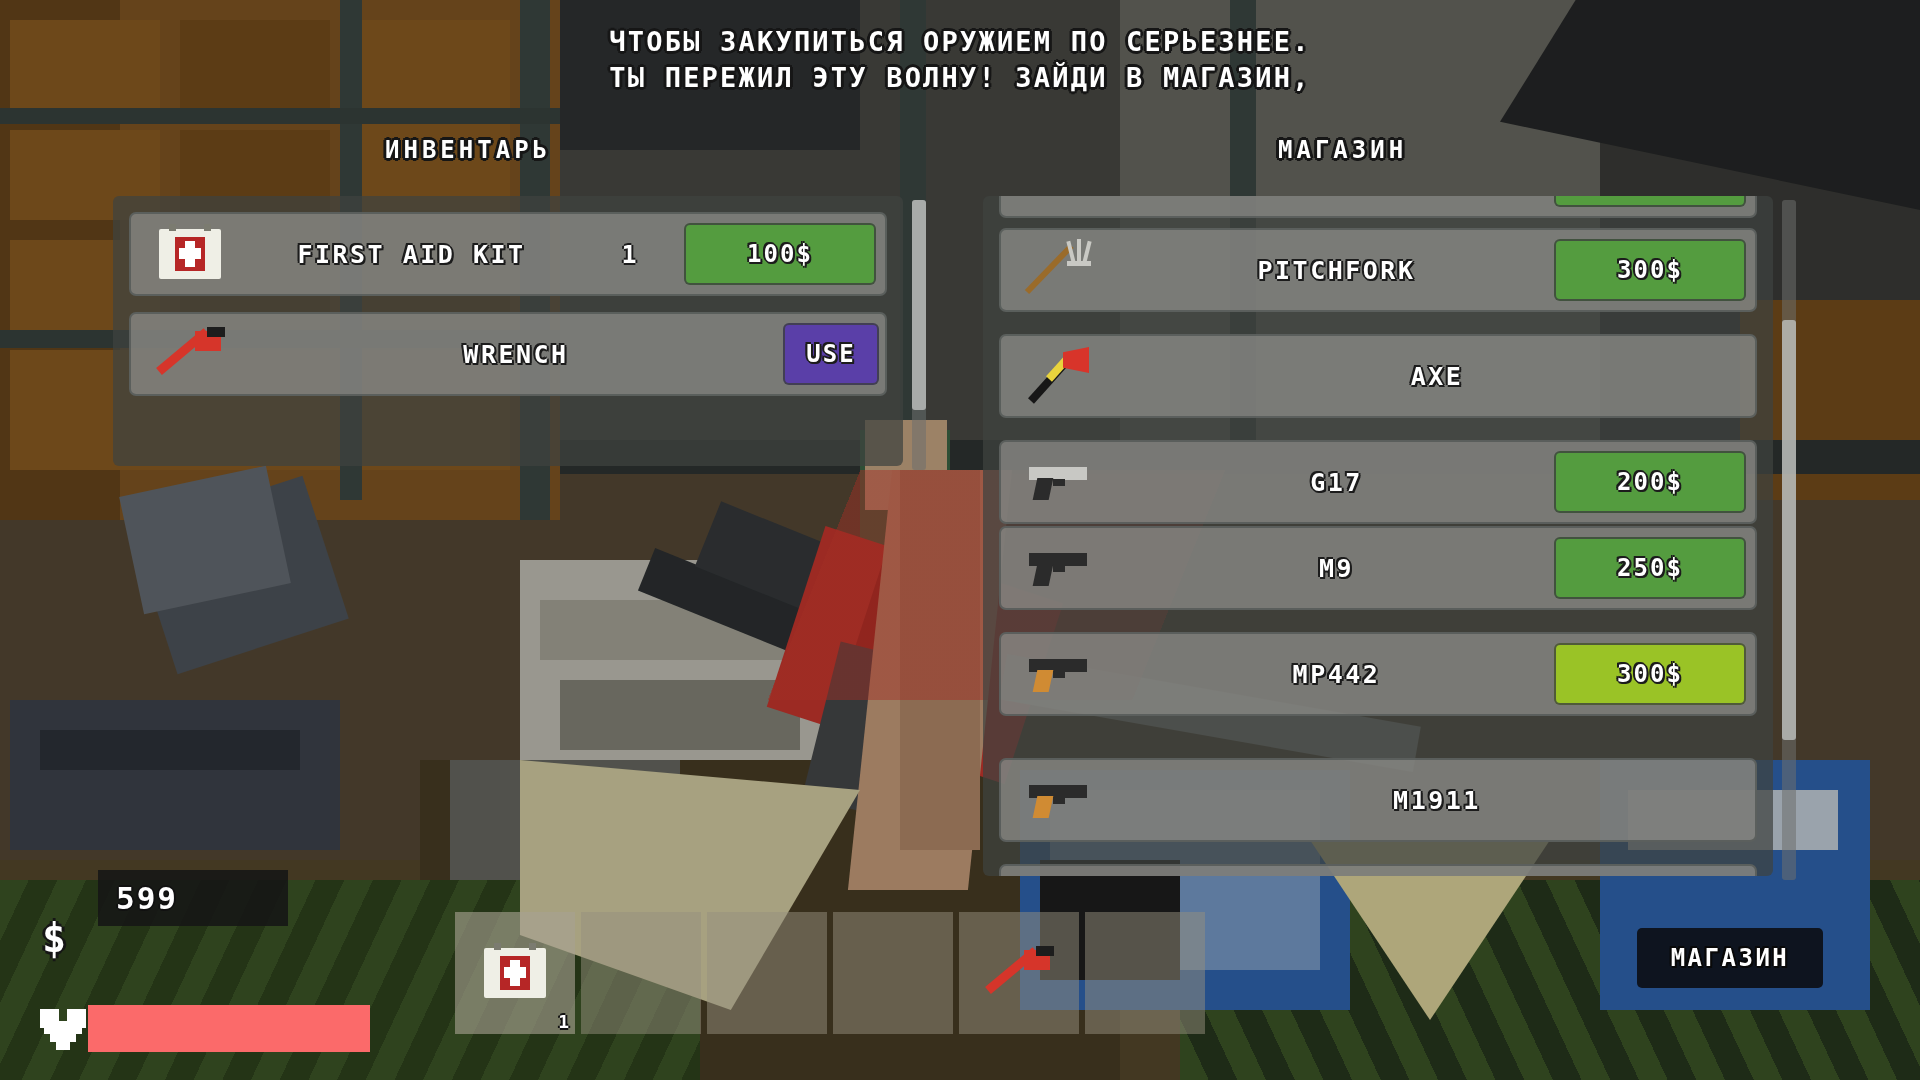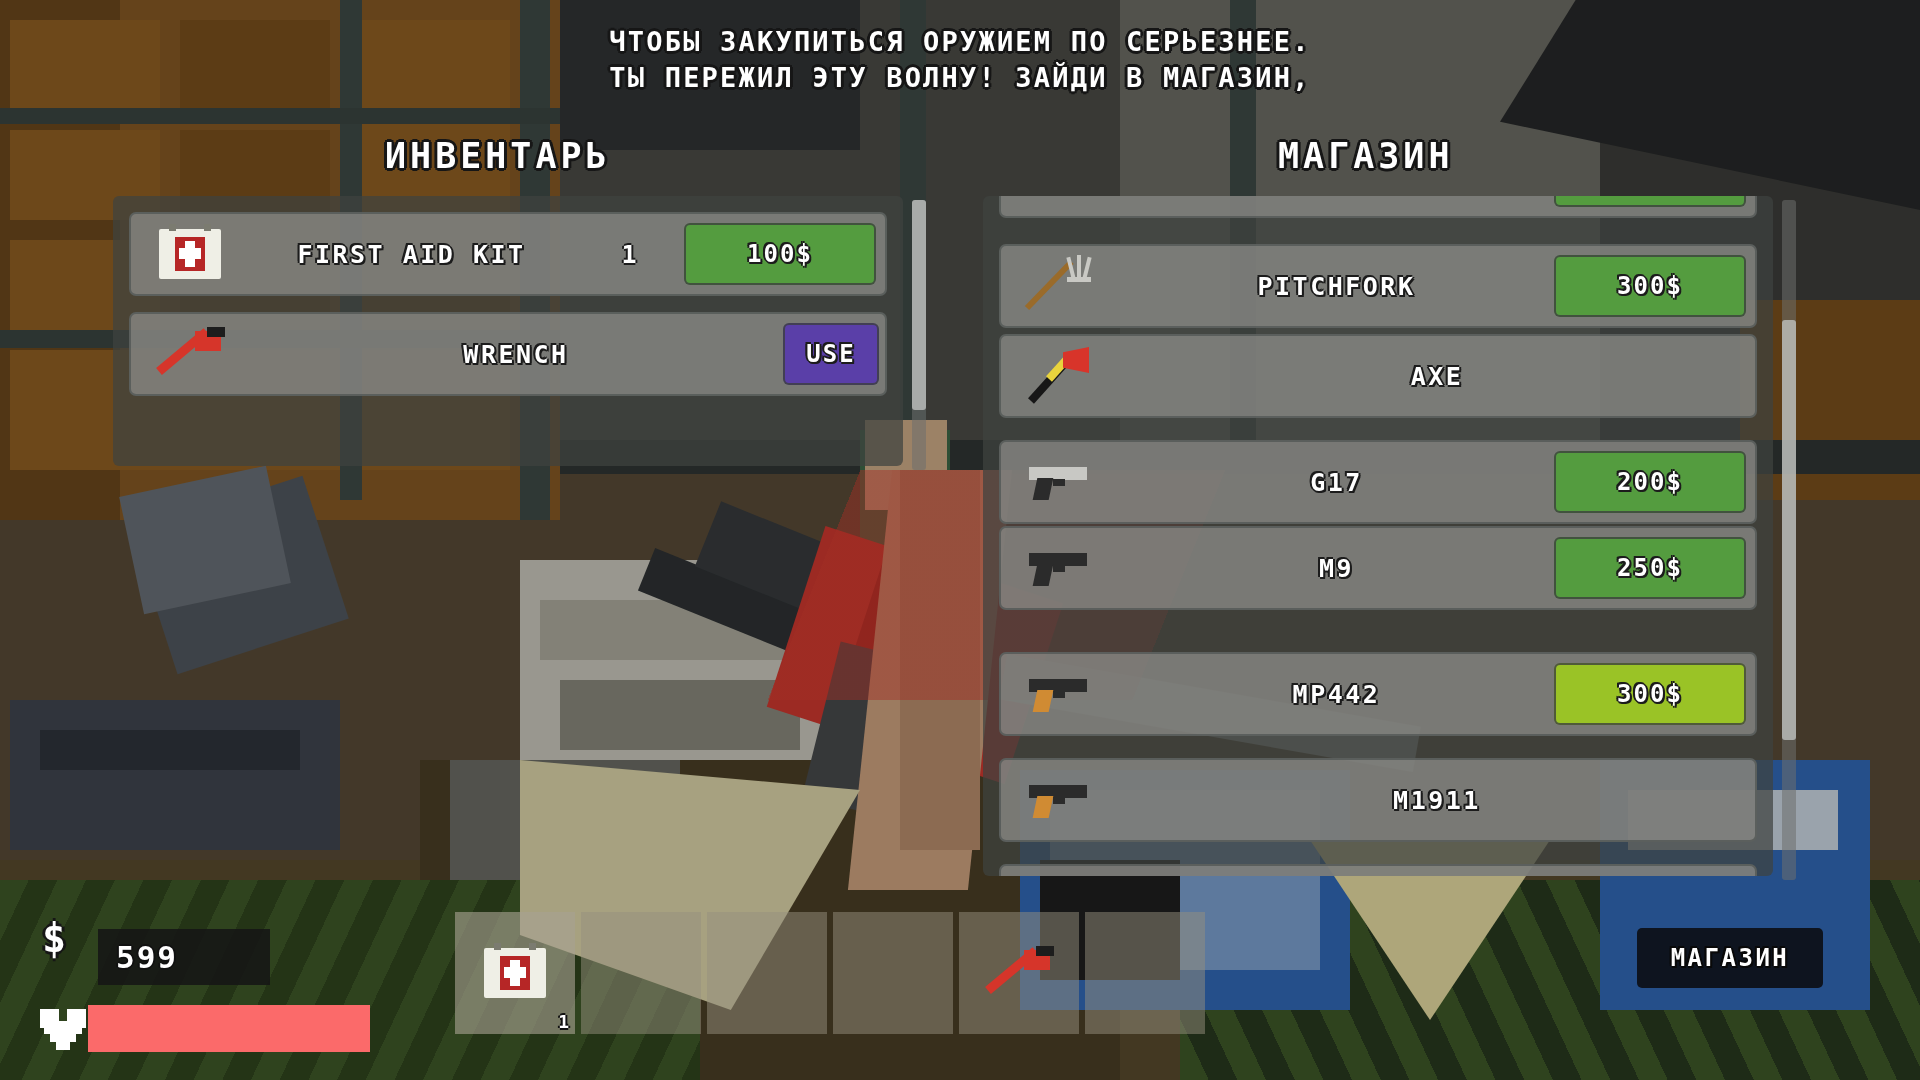--- a/index.html
+++ b/index.html
@@ -82,21 +82,21 @@
   .banner {
     position:absolute; top:24px; left:0; width:100%;
     text-align:center; color:#fff;
     font-size:27px; font-weight:bold; letter-spacing:2.2px; line-height:1.32;
     text-shadow: 3px 0 0 #161616, -3px 0 0 #161616, 0 3px 0 #161616, 0 -3px 0 #161616,
                  2px 2px 0 #161616, -2px -2px 0 #161616, 2px -2px 0 #161616, -2px 2px 0 #161616;
   }
   .banner div { white-space:nowrap; }
 
   .col-title {
-    position:absolute; color:#fff; font-size:35px; font-weight:bold; letter-spacing:4px;
+    position:absolute; color:#fff; font-size:24px; font-weight:bold; letter-spacing:4px;
     text-shadow: 3px 0 0 #161616,-3px 0 0 #161616,0 3px 0 #161616,0 -3px 0 #161616,
                  2px 2px 0 #161616,-2px -2px 0 #161616,2px -2px 0 #161616,-2px 2px 0 #161616;
   }
   #inv-title  { top:136px; left:385px; }
   #shop-title { top:136px; left:1278px; }
 
   
   .panel {
     position:absolute; background:rgba(62,66,64,.72);
     border-radius:6px;
@@ -168,21 +168,21 @@
   .spr-gun .grip  { position:absolute; left:8px; top:17px; width:16px; height:22px; background:#2b2b2b; transform:skewX(-12deg); }
   .spr-gun .grip.tan { background:#d08b33; }
   .spr-gun .trig  { position:absolute; left:26px; top:18px; width:12px; height:7px; background:#2b2b2b; }
 
   
   .scroll-track { position:absolute; width:14px; background:rgba(110,112,110,.55); border-radius:3px; }
   .scroll-thumb { position:absolute; width:14px; background:rgba(198,200,198,.75); border-radius:3px; }
 
   
   #money-box {
-    position:absolute; left:98px; top:929px; width:172px; height:56px;
+    position:absolute; left:98px; top:870px; width:190px; height:56px;
     background:rgba(22,22,22,.88); display:flex; align-items:center; padding-left:18px;
   }
   #money-value { color:#fff; font-size:31px; font-weight:bold; letter-spacing:2px;
      text-shadow:2px 0 0 #111,-2px 0 0 #111,0 2px 0 #111,0 -2px 0 #111; }
   #dollar-icon { position:absolute; left:42px; top:915px; color:#fff; font-size:40px; font-weight:bold;
      text-shadow:3px 0 0 #161616,-3px 0 0 #161616,0 3px 0 #161616,0 -3px 0 #161616; }
   #heart-icon { position:absolute; left:40px; top:1005px; width:46px; height:42px; }
   #heart-icon .hp1 { position:absolute; left:0; top:4px; width:19px; height:19px; background:#fff; }
   #heart-icon .hp2 { position:absolute; right:0; top:4px; width:19px; height:19px; background:#fff; }
   #heart-icon .hp3 { position:absolute; left:4px; top:16px; width:38px; height:13px; background:#fff; }
@@ -317,21 +317,21 @@
   </div>
 
   <div class="panel" id="shop-panel">
 
     <div class="row" style="top:-62px">
       <div class="icon-cell"></div>
       <div class="name"></div>
       <div class="btn price"></div>
     </div>
 
-    <div class="row" style="top:48px">
+    <div class="row" style="top:32px">
       <div class="icon-cell">
         <div class="spr spr-pitch">
             <div class="pole"></div>
             <div class="bar"></div>
             <div class="t1"></div>
             <div class="t2"></div>
             <div class="t3"></div>
           </div>
       </div>
       <div class="name">PITCHFORK</div>
@@ -366,21 +366,21 @@
         <div class="spr spr-gun">
             <div class="slide"></div>
             <div class="grip"></div>
             <div class="trig"></div>
           </div>
       </div>
       <div class="name">M9</div>
       <div class="btn price">250$</div>
     </div>
 
-    <div class="row" style="top:456px">
+    <div class="row" style="top:436px">
       <div class="icon-cell">
         <div class="spr spr-gun">
             <div class="slide"></div>
             <div class="grip tan"></div>
             <div class="trig"></div>
           </div>
       </div>
       <div class="name">MP442</div>
       <div class="btn price hl">300$</div>
     </div>

